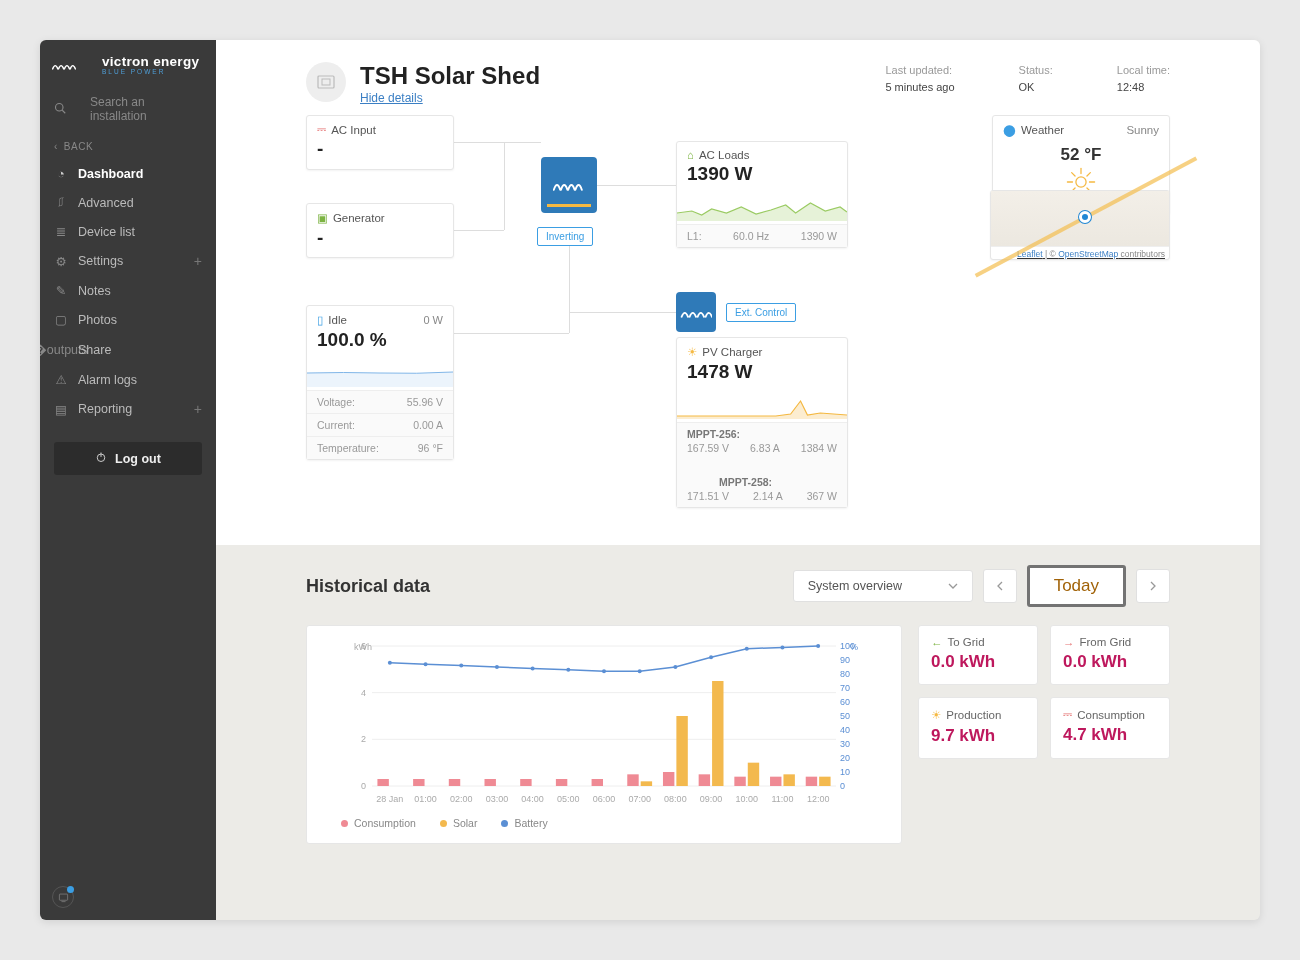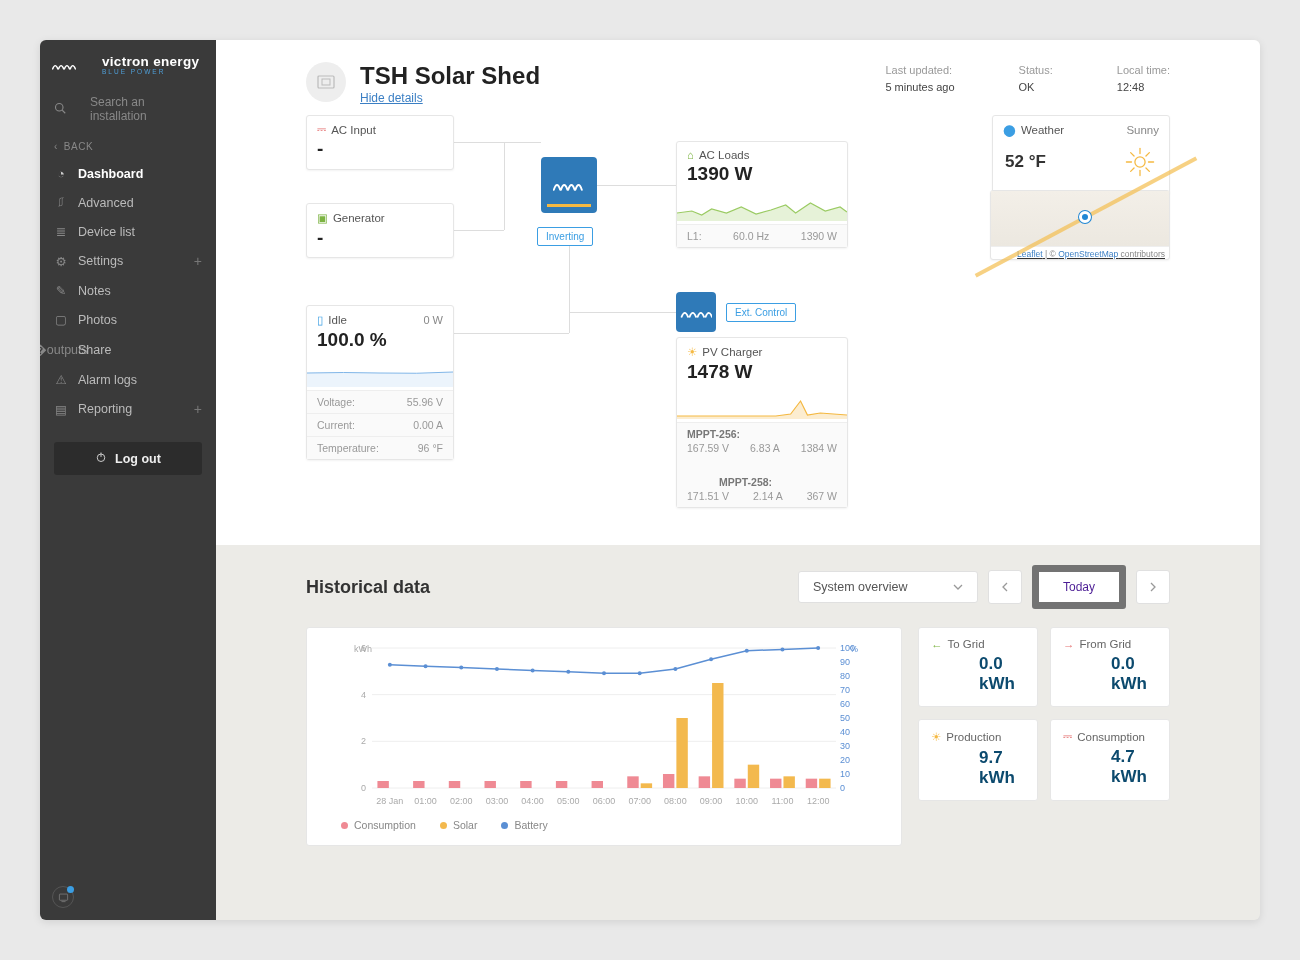--- a/index.html
+++ b/index.html
@@ -52,42 +52,42 @@
   .inv-tag { left:231px; top:112px; }
   .ac-loads { left:370px; top:26px; width:172px; }
   .battery-box { left:0; top:190px; width:148px; }
   .pv-sq { left:370px; top:177px; }
   .ext-tag { left:420px; top:188px; }
   .pv-box { left:370px; top:222px; width:172px; }
   .weather-box { right:0; top:0; width:178px; }
   .map-box { right:0; top:75px; width:180px; height:70px;text-decoration:underline; }
 
   .weather-box .box-head { justify-content:space-between; }
-  .weather-val { padding:6px 12px 14px 12px; font-size:17px; font-weight:700; display:flex; justify-content:space-between; align-items:center; }
+  .weather-val { padding:6px 12px 14px 12px; font-size:17px; font-weight:700; display:flex; justify-content:space-between; align-items:center;flex-direction:column; }
   .sun-ic { width:34px; height:34px; }
 
   .map-inner { width:100%; height:56px; background: linear-gradient(180deg,#f3efe8,#ece8e0); position:relative; border-bottom:1px solid #eee; }
   .map-dot { position:absolute; width:12px; height:12px; border:3px solid #fff; background:#2087d4; border-radius:50%; top:20px; left:88px; box-shadow:0 0 0 1px #2087d4; }
   .map-road { position:absolute; width:250px; height:4px; background:#f4be4e; transform:rotate(-28deg); top:24px; left:-30px; opacity:0.7;}
   .map-attr { font-size:8.5px; padding:2px 4px; color:#888; text-align:right; }
   .map-attr a { color:#3b7fc4; text-decoration:none; }
 
   .hist-section { padding: 20px 90px 30px 90px; }
   .hist-header { display:flex; align-items:center; gap:10px; }
   .hist-title { font-size:18px; font-weight:800; color:#333; flex:1; }
   .select-box { background:#fff; border:1px solid #e0e0e0; border-radius:3px; padding:8px 14px; font-size:12.5px; color:#555; display:flex; align-items:center; gap:30px; cursor:pointer; min-width:180px; justify-content:space-between; }
   .nav-btn { background:#fff; border:1px solid #e0e0e0; border-radius:3px; width:34px; height:34px; display:flex; align-items:center; justify-content:center; cursor:pointer; color:#888; }
-  .today-btn { background:#fff; border:7px solid #737373; border-radius:3px; padding:8px 24px; font-size:12px; color:#4c1d95; cursor:pointer; }
+  .today-btn { background:#fff; border:3px solid #737373; border-radius:3px; padding:8px 24px; font-size:17px; color:#a16207; cursor:pointer; }
 
   .hist-body { display:flex; gap:16px; margin-top:18px; }
   .chart-card { flex:1; background:#fff; border:1px solid #e6e6e6; border-radius:3px; padding:12px 14px 8px 14px; }
   .stat-cards { display:grid; grid-template-columns:1fr 1fr; gap:12px; width:252px; align-content:start; }
   .stat-card { background:#fff; border:1px solid #e6e6e6; border-radius:3px; padding:10px 12px 12px 12px; }
   .stat-label { font-size:11.5px; color:#666; display:flex; align-items:center; gap:5px; }
-  .stat-val { font-size:17px; font-weight:700; color:#0c4a6e; margin-top:4px;margin-left:48px; }
+  .stat-val { font-size:17px; font-weight:700; color:#be185d; margin-top:4px; }
   .chart-legend { display:flex; gap:24px; padding:6px 20px; font-size:10.5px; color:#888;}
   .leg-item { display:flex; align-items:center; gap:6px; }
   .leg-dot { width:7px; height:7px; border-radius:50%; }
 
   .axis-lbl { font-size:9px; fill:#aaa; }
   .axis-lbl-r { font-size:9px; fill:#5b8fd4; }
   .grid-line { stroke:#eee; stroke-width:1; }
   .bar-solar { fill:#f3b94e; }
   .bar-cons { fill:#ef8a94; }
   .line-batt { stroke:#5b8fd4; stroke-width:1.5; fill:none; }

